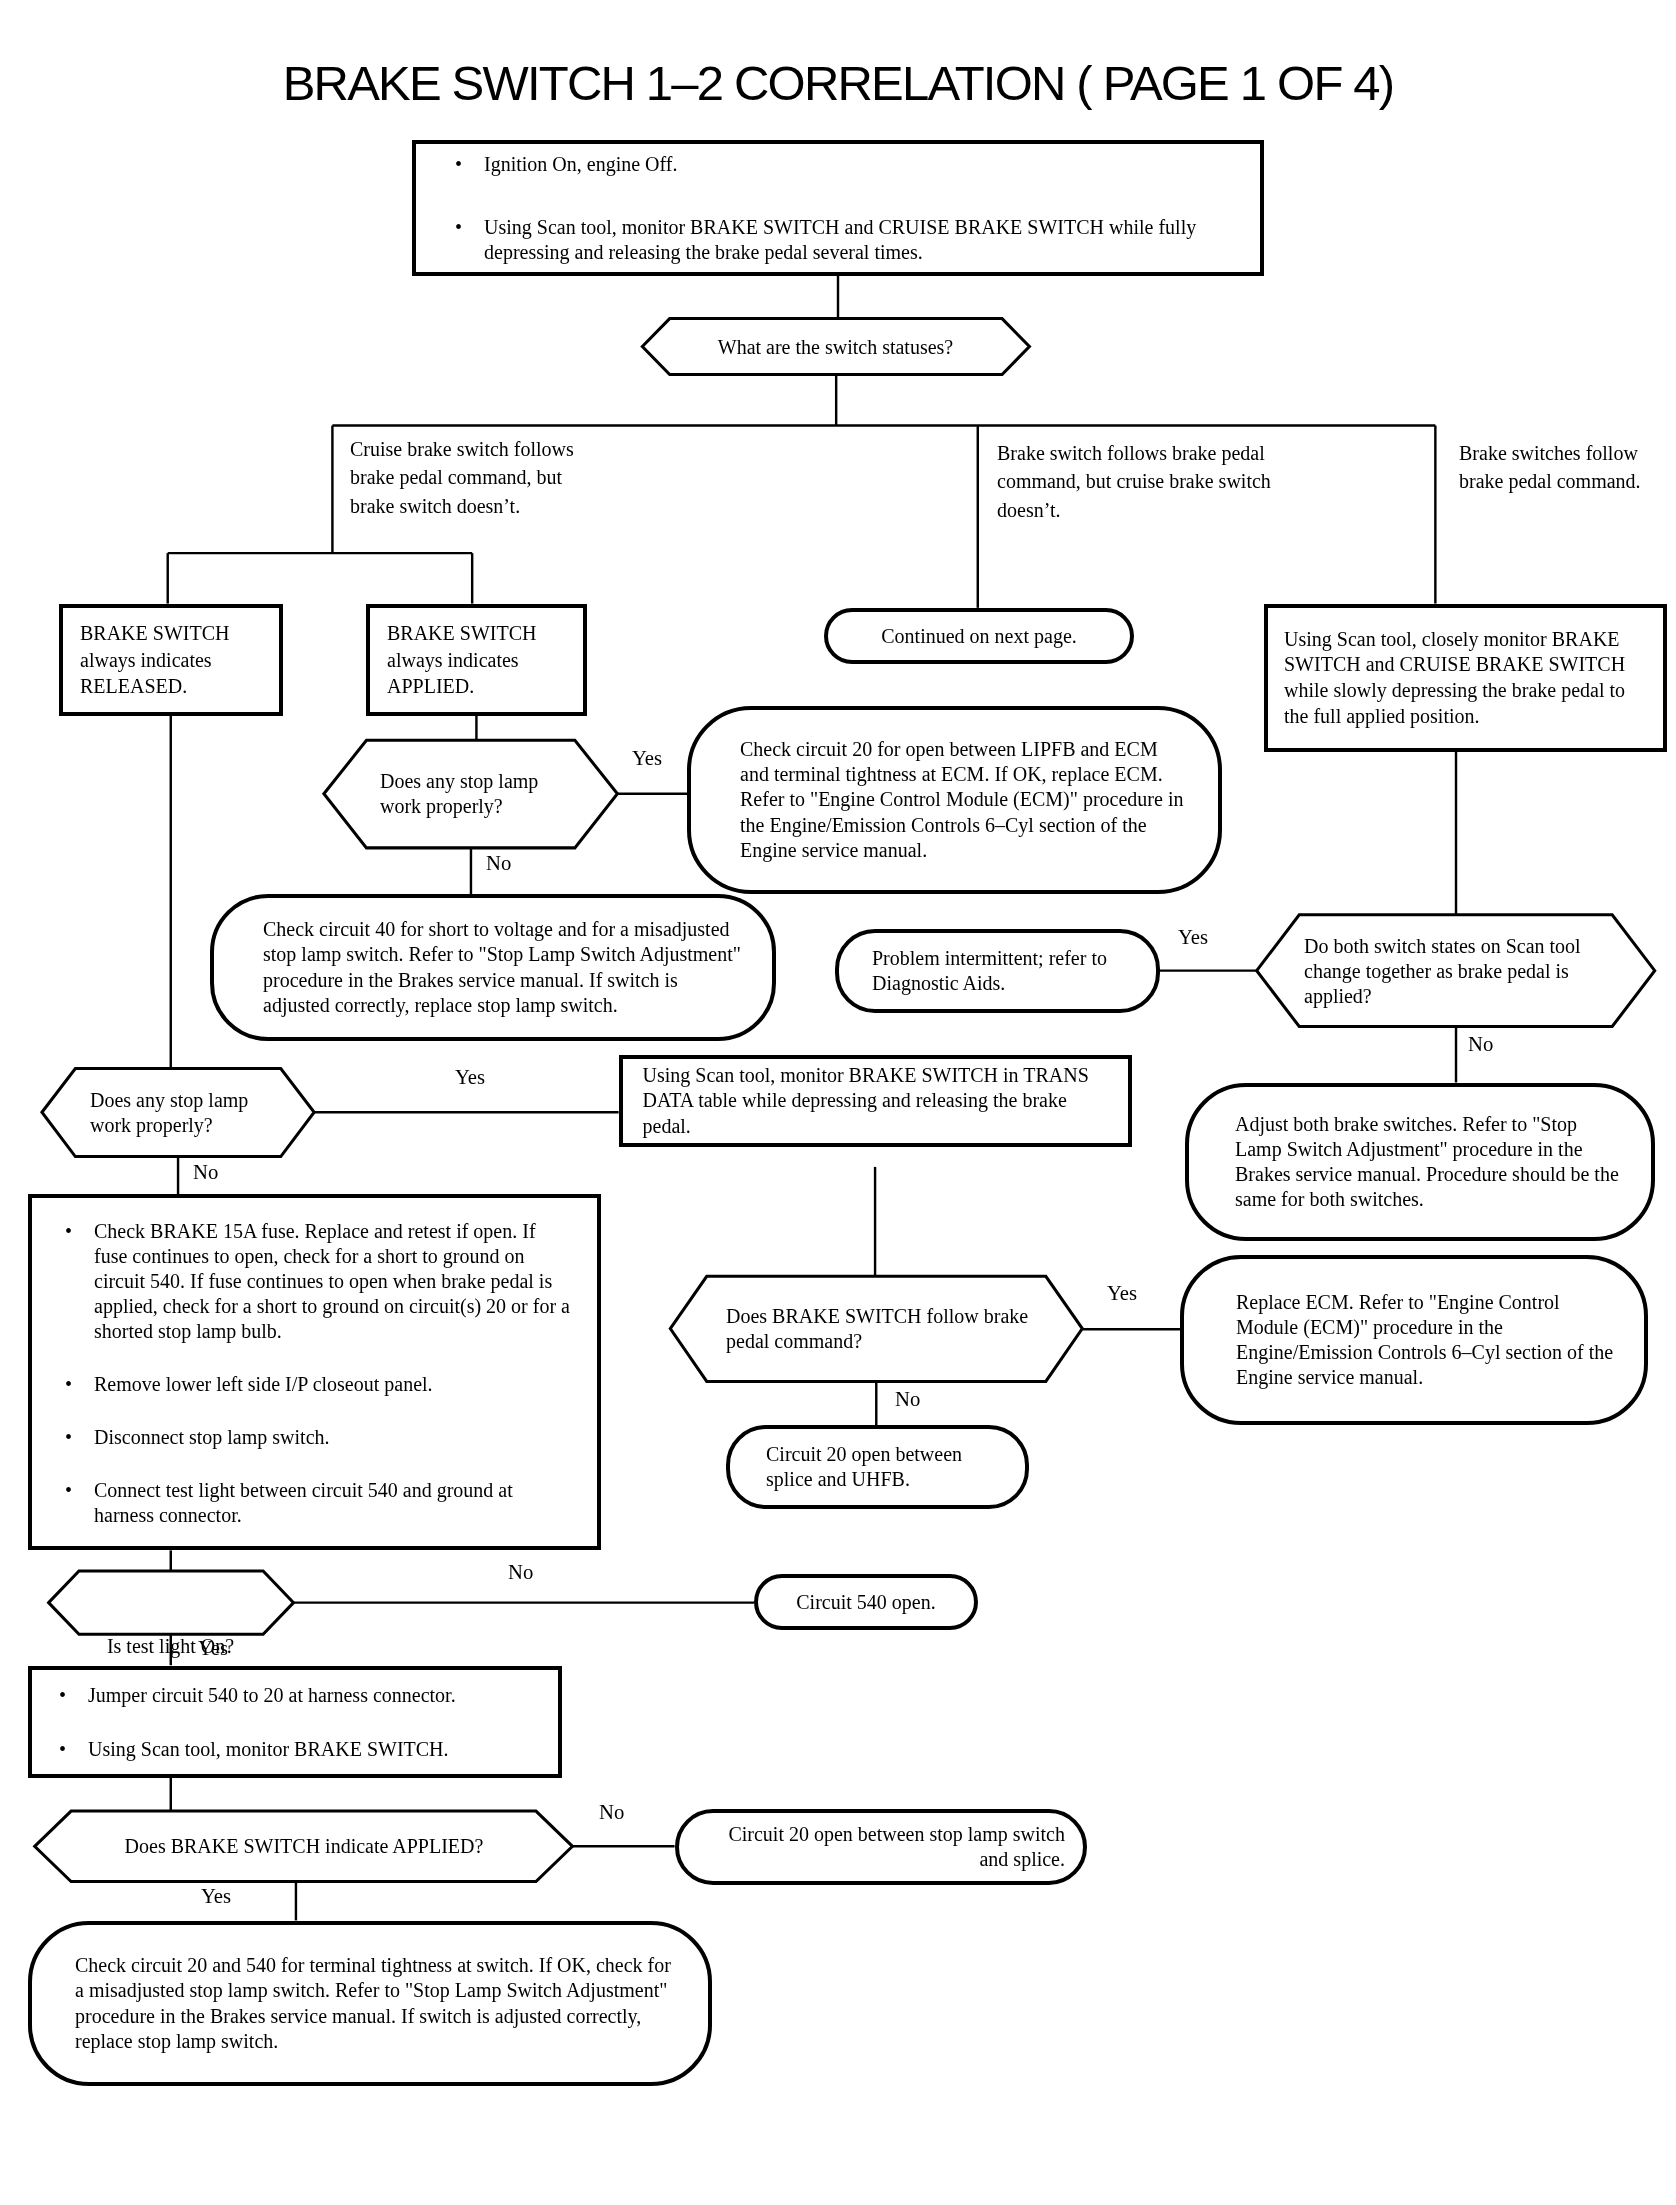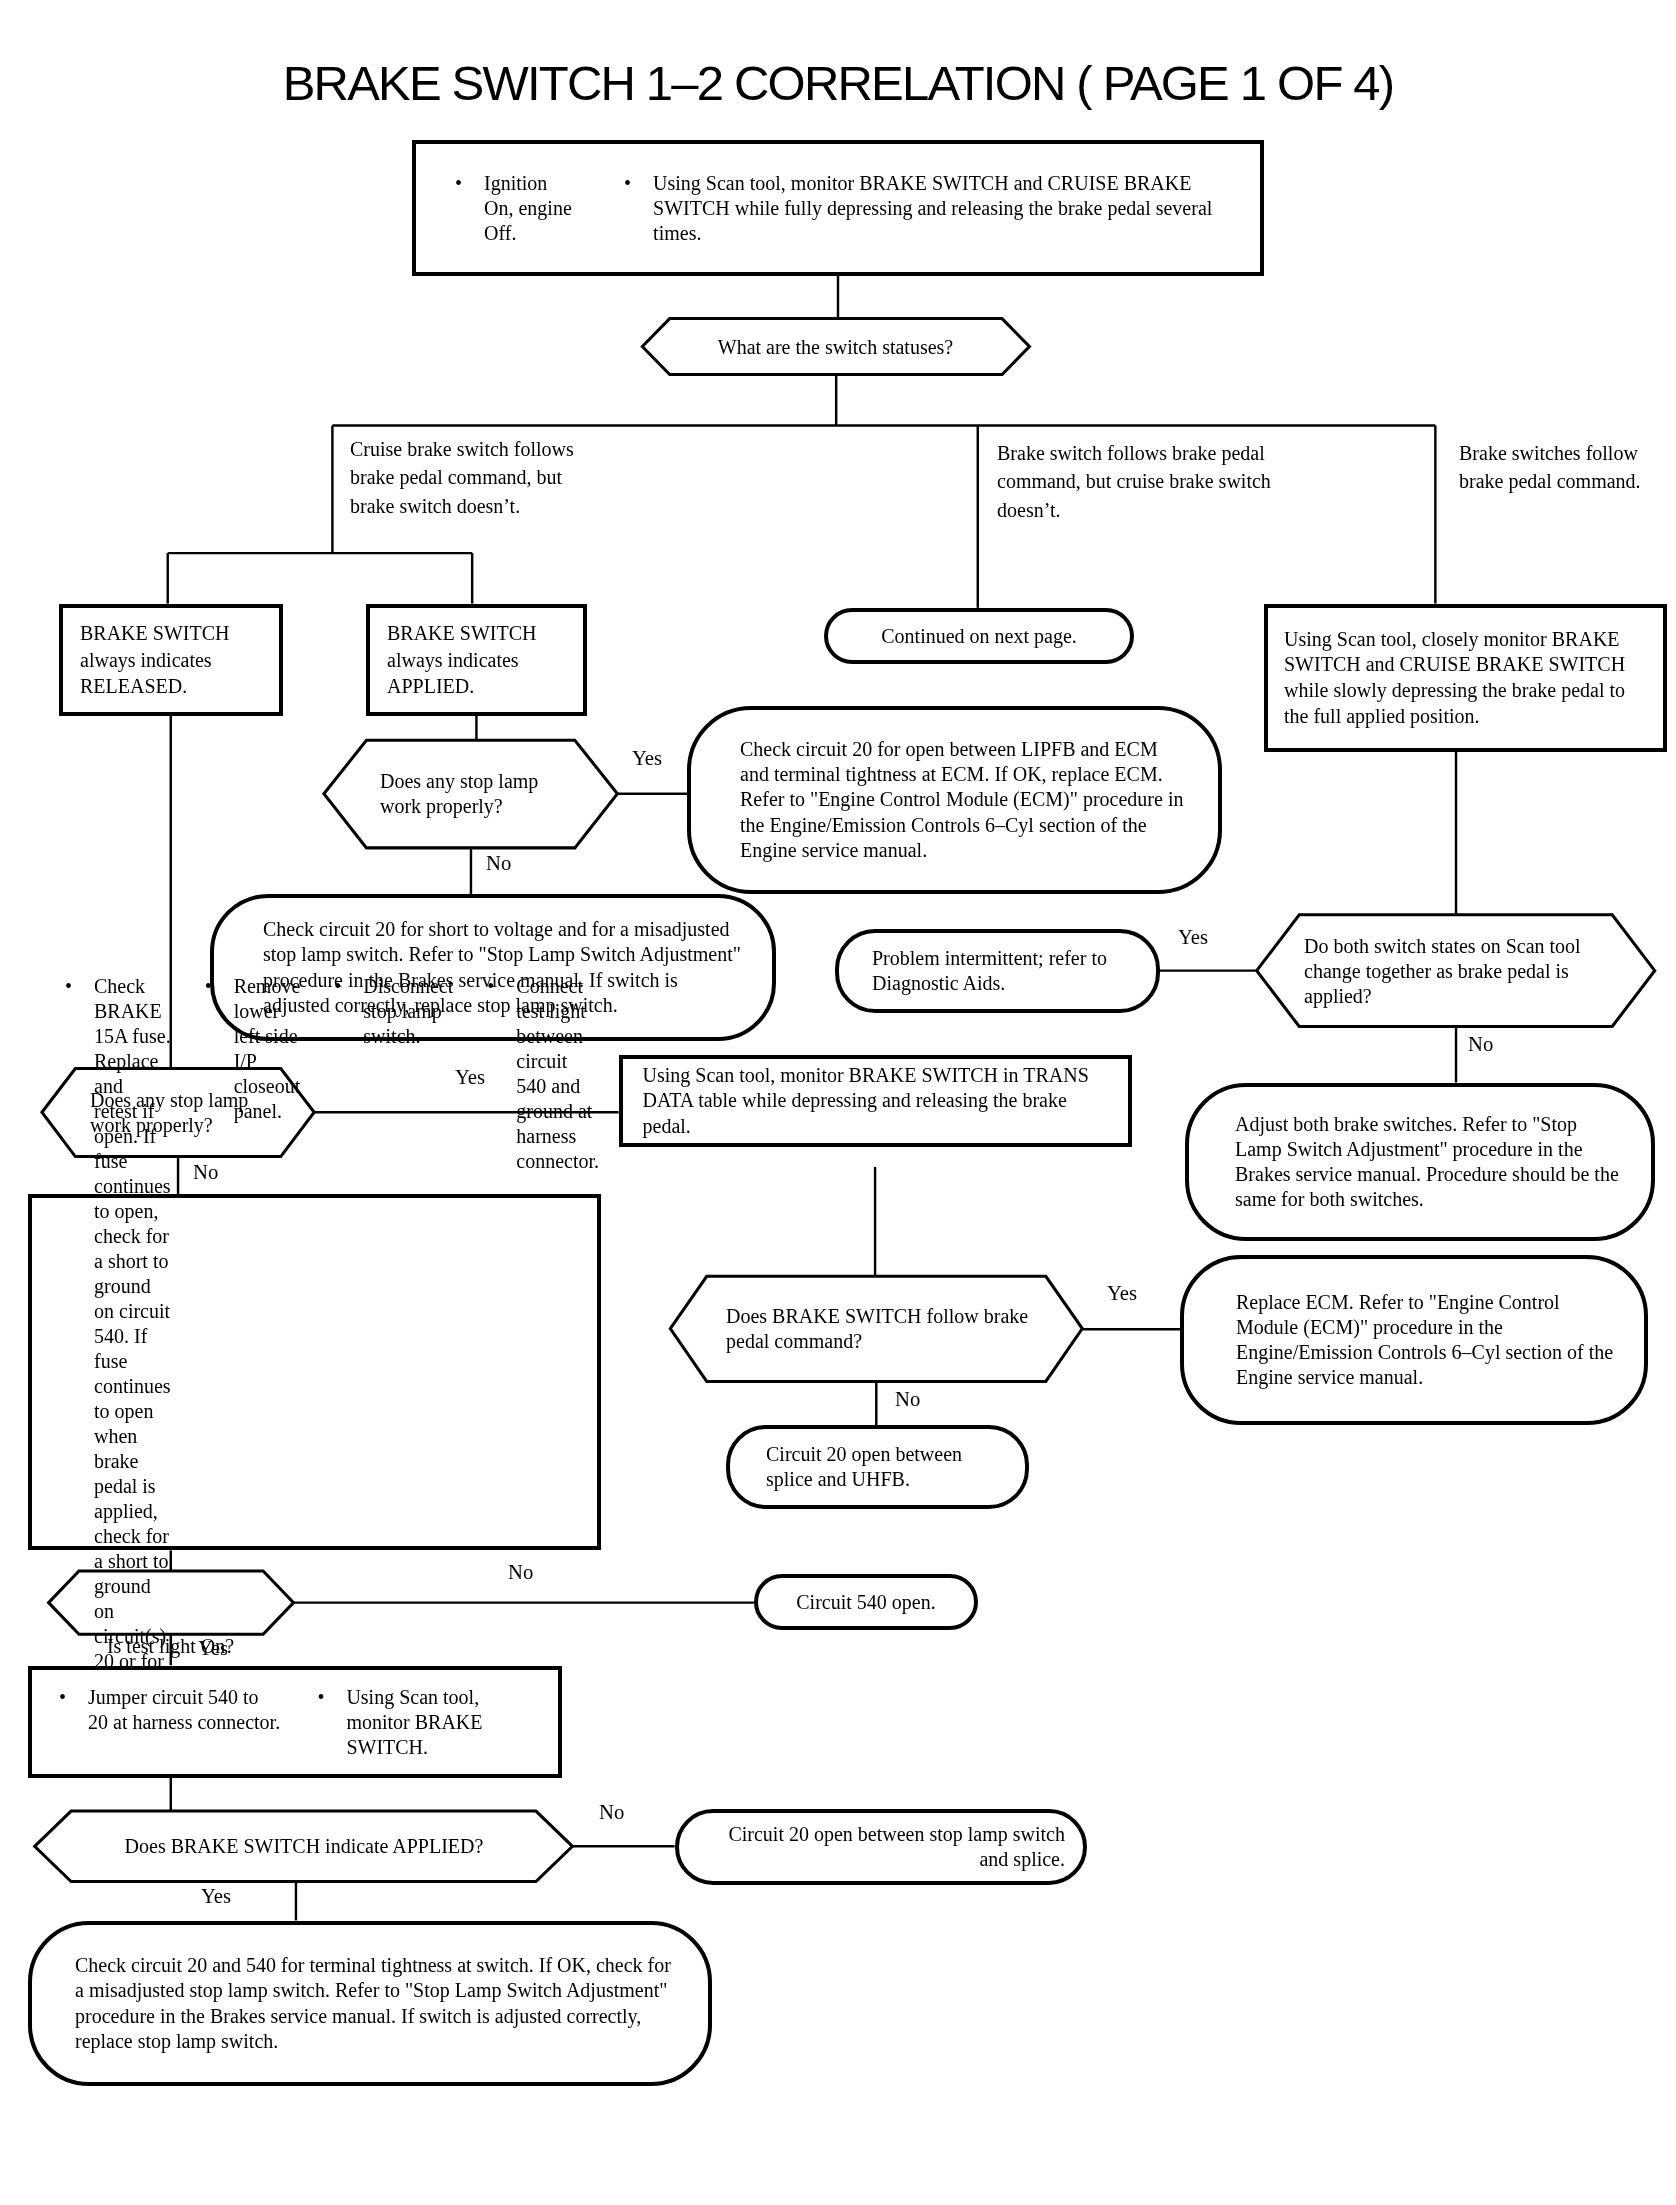--- a/index.html
+++ b/index.html
@@ -10,21 +10,21 @@
   svg.layer{position:absolute;top:0;left:0;width:1676px;height:2205px;}
   .rect{position:absolute;border:4.3px solid #000;background:#fff;box-sizing:border-box;
         display:flex;flex-direction:column;justify-content:center;}
   .round{position:absolute;border:4.9px solid #000;background:#fff;box-sizing:border-box;
         display:flex;flex-direction:column;justify-content:center;}
   .center{align-items:center;text-align:center;}
   .hexlabel{position:absolute;display:flex;align-items:center;box-sizing:border-box;}
   .hexlabel.center{justify-content:center;text-align:center;}
   .branchlabel{position:absolute;line-height:1.42;}
   .yn{position:absolute;font-size:20.7px;}
-  .bullets{display:flex;}
+  .bullets{display:flex;flex-direction:column;}
   .bullet{position:relative;padding-left:35px;}
   .bullet::before{content:"\2022";position:absolute;left:6px;top:0;}
 </style>
 </head>
 <body>
 
 <div id="page">
 
   <div id="title">BRAKE SWITCH 1–2 CORRELATION ( PAGE 1 OF 4)</div>
 
@@ -88,21 +88,21 @@
   <div class="round center" style="left:824px;top:608px;width:310px;height:56px;border-radius:28px;">Continued on next page.</div>
 
   <div class="rect" style="left:1264px;top:604px;width:403px;height:148px;padding:11px 16px;line-height:1.28;">Using Scan tool, closely monitor BRAKE SWITCH and CRUISE BRAKE SWITCH while slowly depressing the brake pedal to the full applied position.</div>
 
   <div class="hexlabel" style="left:380px;top:740px;width:201px;height:108px;">Does any stop lamp work properly?</div>
   <div class="yn" style="left:632px;top:746px;">Yes</div>
   <div class="yn" style="left:486px;top:851px;">No</div>
 
   <div class="round" style="left:687px;top:706px;width:535px;height:188px;border-radius:64px;padding:12px 33px 12px 49px;line-height:1.26;">Check circuit 20 for open between LIPFB and ECM and terminal tightness at ECM. If OK, replace ECM. Refer to "Engine Control Module (ECM)" procedure in the Engine/Emission Controls 6–Cyl section of the Engine service manual.</div>
 
-  <div class="round" style="left:210px;top:894px;width:566px;height:147px;border-radius:58px;padding:11px 30px 11px 49px;line-height:1.26;">Check circuit 20 for short to voltage and for a misadjusted stop lamp switch. Refer to "Stop Lamp Switch Adjustment" procedure in the Brakes service manual. If switch is adjusted correctly, replace stop lamp switch.</div>
+  <div class="round" style="left:210px;top:894px;width:566px;height:147px;border-radius:58px;padding:11px 30px 11px 49px;line-height:1.26;">Check circuit 40 for short to voltage and for a misadjusted stop lamp switch. Refer to "Stop Lamp Switch Adjustment" procedure in the Brakes service manual. If switch is adjusted correctly, replace stop lamp switch.</div>
 
   <div class="round" style="left:835px;top:929px;width:325px;height:84px;border-radius:40px;padding:6px 18px 6px 33px;">Problem intermittent; refer to Diagnostic Aids.</div>
   <div class="hexlabel" style="left:1304px;top:915px;width:322px;height:112px;">Do both switch states on Scan tool change together as brake pedal is applied?</div>
   <div class="yn" style="left:1178px;top:925px;">Yes</div>
   <div class="yn" style="left:1468px;top:1032px;">No</div>
 
   <div class="hexlabel" style="left:90px;top:1069px;width:201px;height:88px;">Does any stop lamp work properly?</div>
   <div class="yn" style="left:455px;top:1065px;">Yes</div>
   <div class="yn" style="left:193px;top:1160px;">No</div>
 

